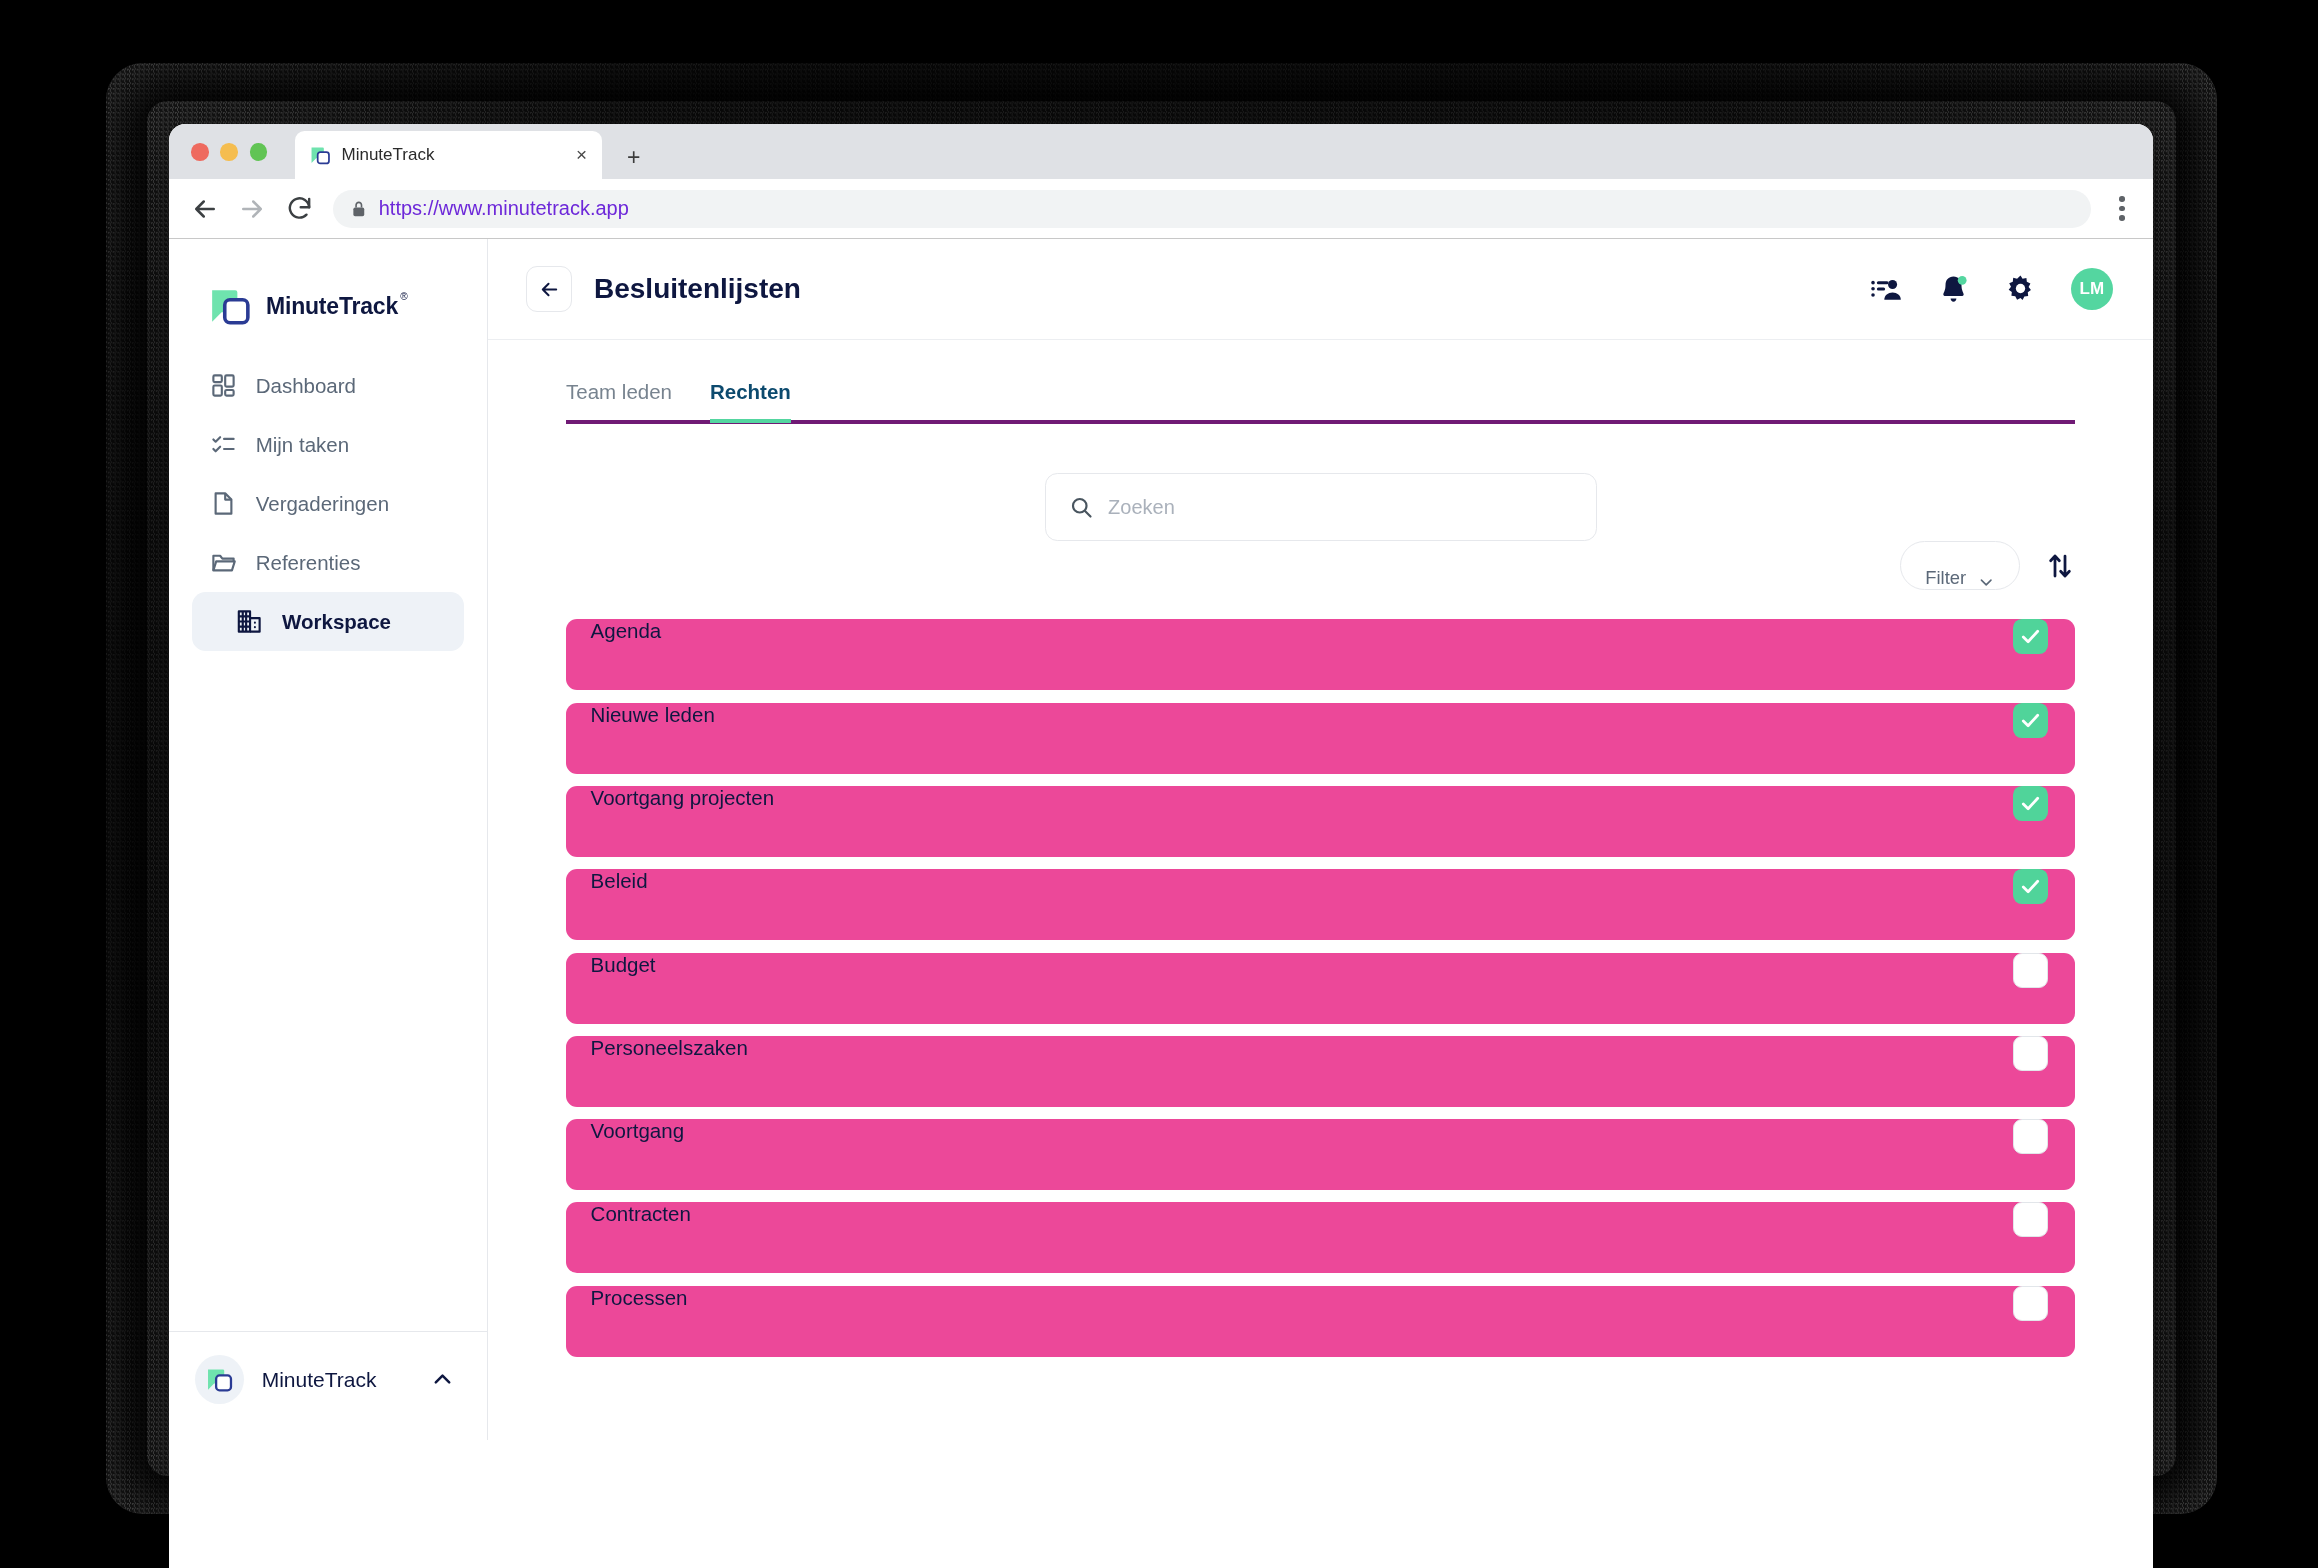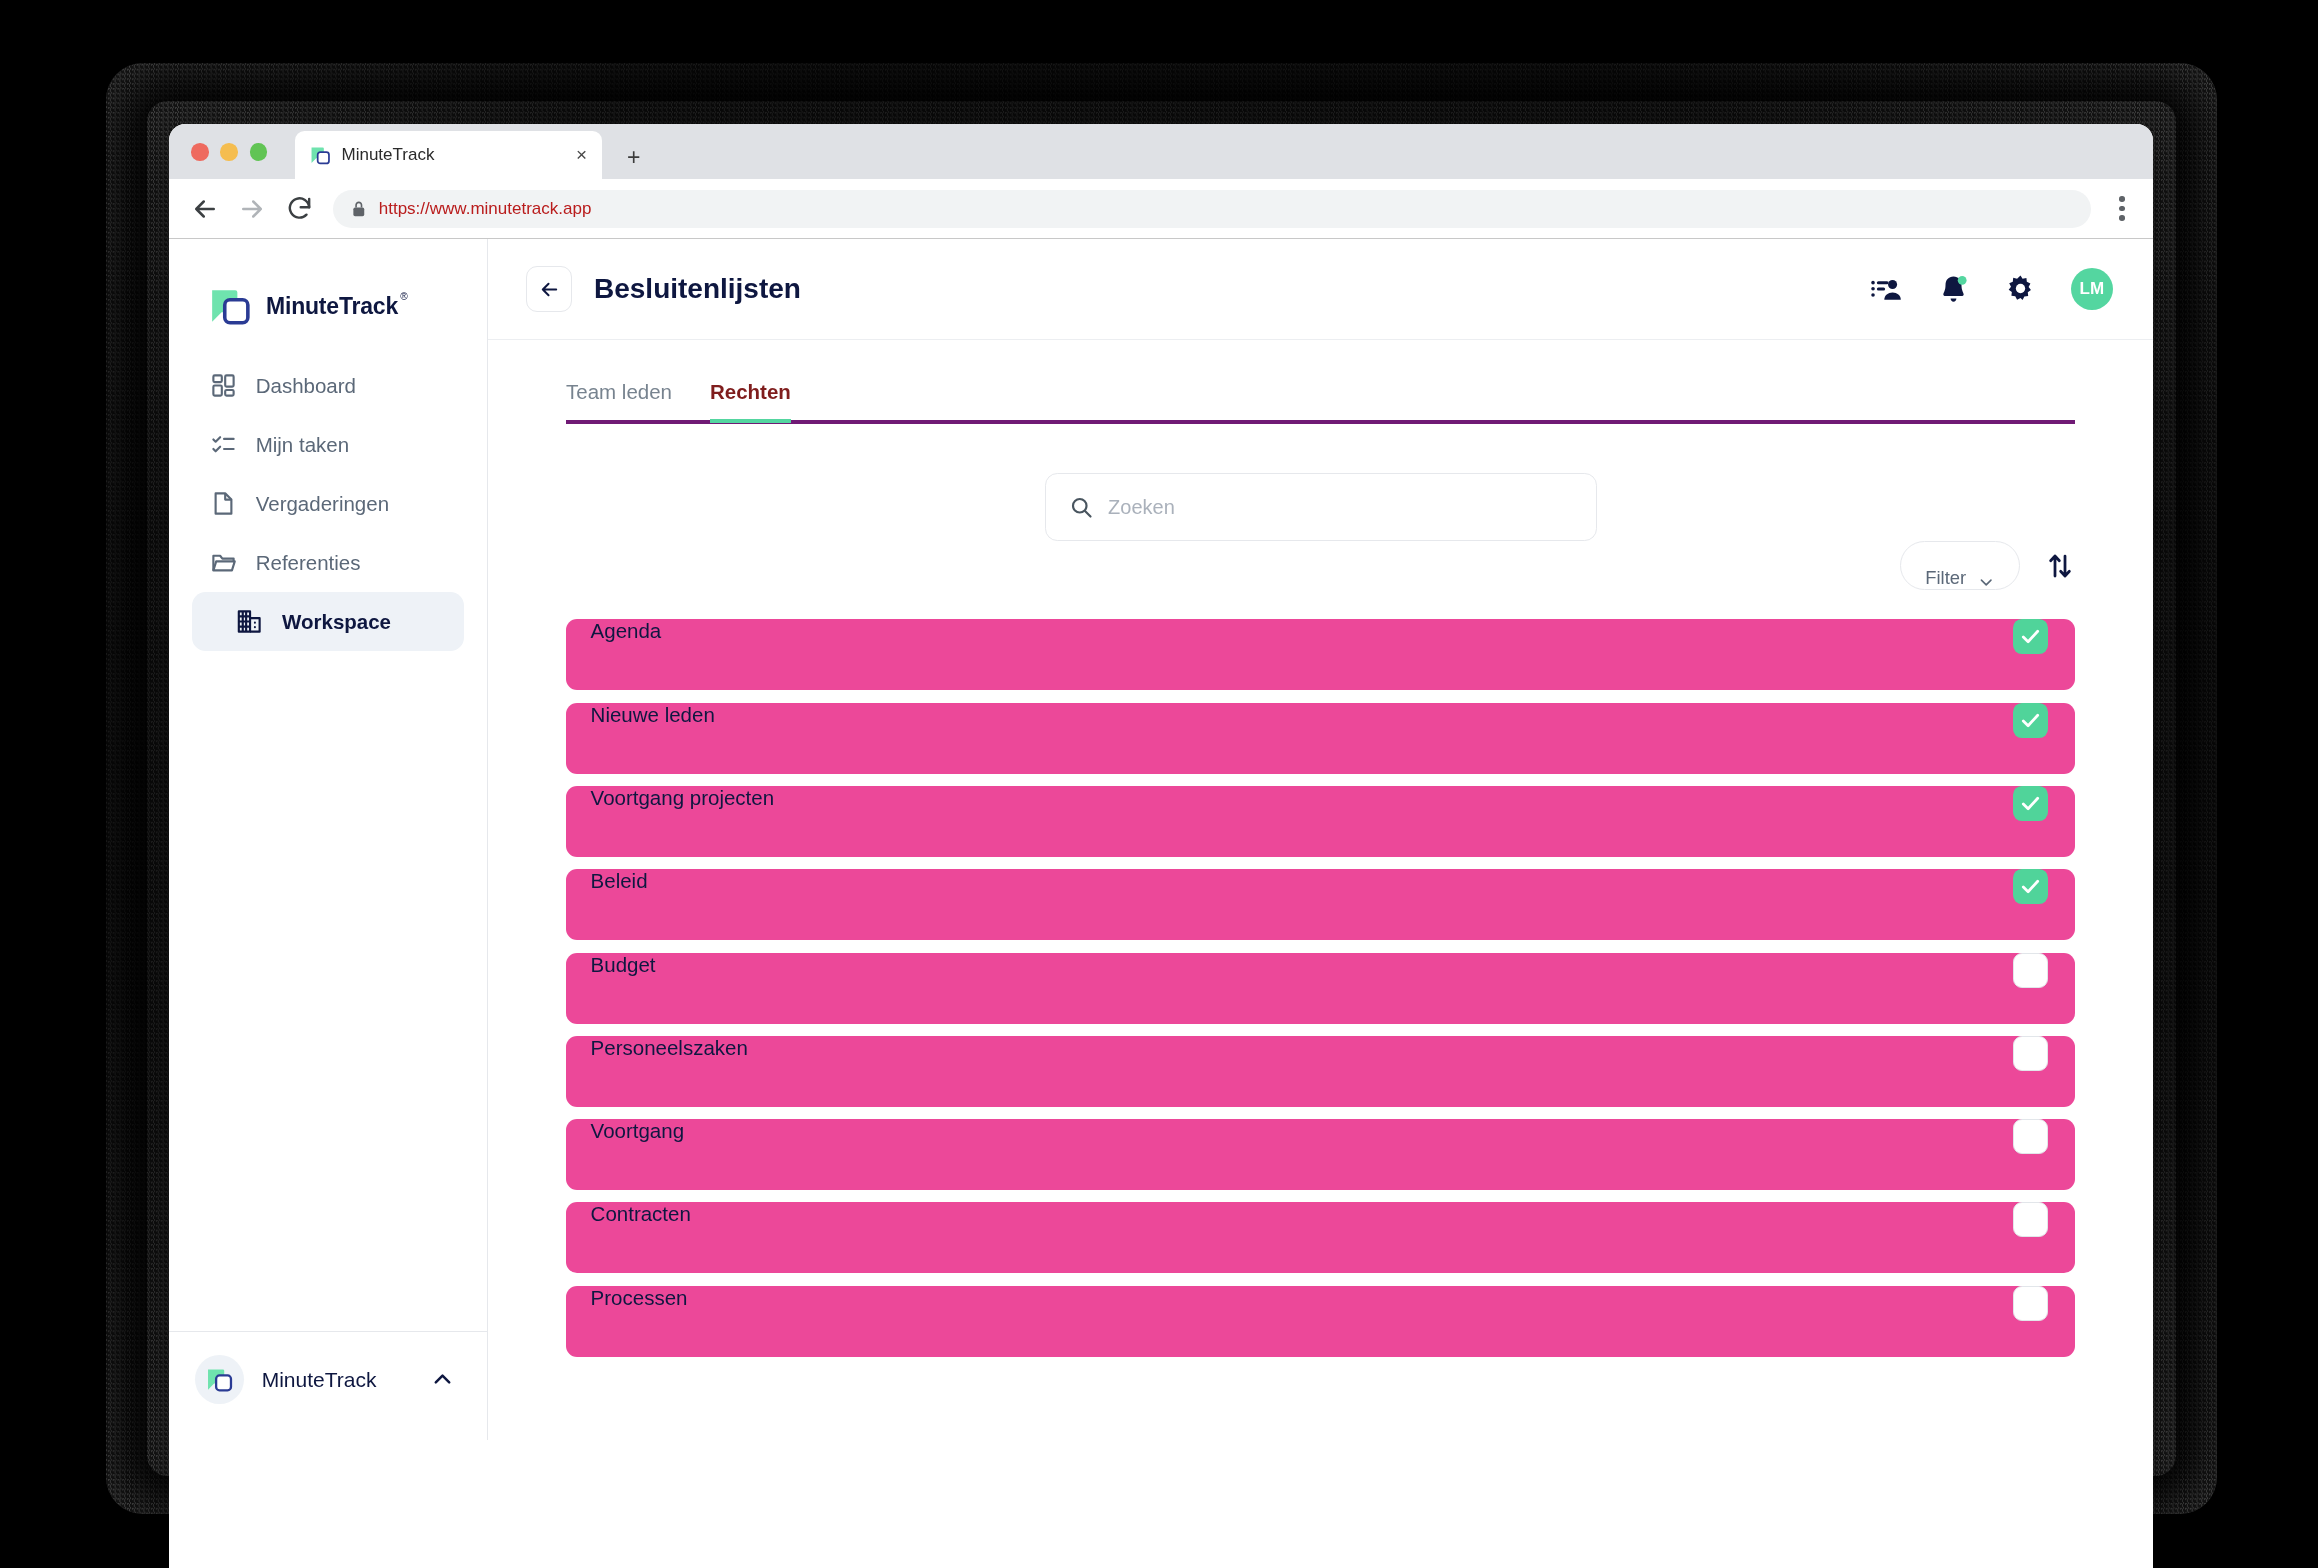--- a/index.html
+++ b/index.html
@@ -112,21 +112,21 @@
     flex: 1;
     height: 38px;
     background: #f1f3f4;
     border-radius: 19px;
     display: flex;
     align-items: center;
     gap: 13.6px;
     padding: 0 19px;
   }
   #lock-icon { width: 13.6px; height: 17.7px; flex: none; }
-  #url-text { font-size: 17px; color: #b91c1c; }
+  #url-text { font-size: 20px; color: #6d28d9; }
   #kebab-menu {
     width: 27px; height: 30px; flex: none;
     display: flex; flex-direction: column;
     align-items: center; justify-content: center; gap: 4.1px;
   }
   #kebab-menu i { width: 5.5px; height: 5.5px; border-radius: 50%; background: #5f6368; display:block; }
 
   
   #app { display: flex; height: calc(1316px - 55px - 60px); }
 
@@ -231,21 +231,21 @@
     gap: 38px;
     border-bottom: 4px solid #701a75;
   }
   .tab-item {
     font-size: 20.5px;
     color: #77838f;
     padding-bottom: 15px;
     border-bottom: 4.1px solid transparent;
     margin-bottom: -2.7px;
   }
-  .tab-item.active { color: #7f1d1d; font-weight: bold; border-bottom-color: #54d6a0; }
+  .tab-item.active { color: #0c4a6e; font-weight: bold; border-bottom-color: #54d6a0; }
 
   #toolbar-row {
     margin: 0 78px;
     padding-top: 33px;
     display: flex;
     align-items: center;
     flex-direction: column;
   }
   #search-box {
     width: 552px; height: 68px;

